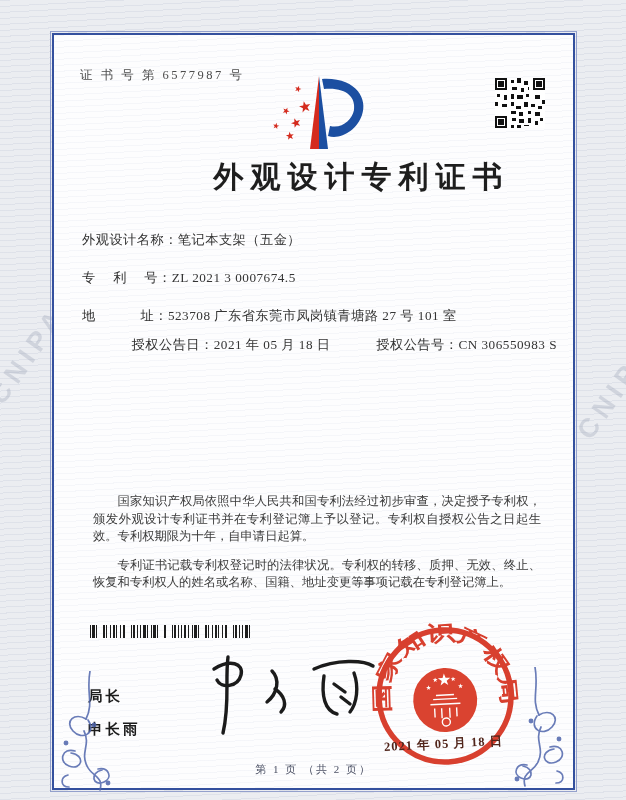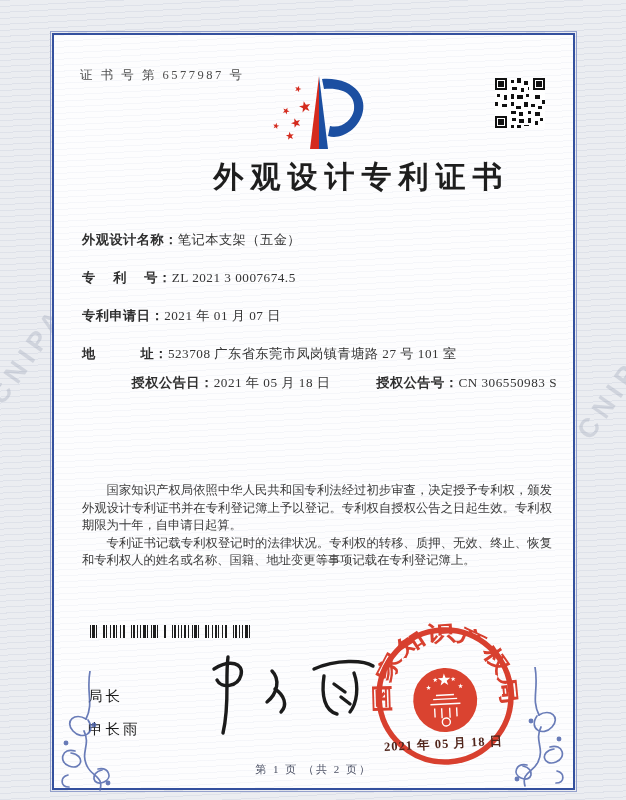--- a/index.html
+++ b/index.html
@@ -21,35 +21,35 @@
     border:2px solid #34509e;outline:1px solid #93a0cc;outline-offset:1px;
   }
   .cert-no{position:absolute;left:26px;top:32px;font-size:12.5px;letter-spacing:2.5px;color:#4c4c4c;}
   .logo{position:absolute;left:208px;top:38px;width:116px;height:86px;}
   .qr{position:absolute;left:441px;top:43px;width:50px;height:50px;}
   .title{position:absolute;left:0;top:122px;width:100%;text-align:center;
     font-size:30px;font-weight:600;letter-spacing:7px;color:#1e1e1e;margin-left:48px;}
   .fields{position:absolute;left:28px;top:186px;right:16px;font-size:13.2px;color:#343434;}
   .frow{line-height:38px;white-space:nowrap;letter-spacing:.5px;}
   .frow.last{margin-top:-9px;text-align:right;}
-  .flabel{color:#2f2f2f;font-weight:bold;}
+  .flabel{color:#2f2f2f;}
   .pair2{margin-left:42px;}
   .paras{position:absolute;left:28px;top:447px;right:21px;font-size:12.3px;line-height:17.6px;
     color:#3a3a3a;text-align:justify;}
-  .paras p{margin:0;text-indent:2em;}
+  .paras p{margin:11px;text-indent:2em;}
   .barcode{position:absolute;left:36px;top:590px;width:162px;height:13px;
     background-image:repeating-linear-gradient(90deg,
       #1d1d1d 0 1px,transparent 1px 2.2px,
       #1d1d1d 2.2px 4.6px,transparent 4.6px 6px,
       #1d1d1d 6px 7px,transparent 7px 9.6px,
       #1d1d1d 9.6px 10.3px,transparent 10.3px 12.6px,
       #1d1d1d 12.6px 14.8px,transparent 14.8px 16.4px,
       #1d1d1d 16.4px 17.1px,transparent 17.1px 20.4px);}
   .officer{position:absolute;left:34px;top:645px;font-size:14.5px;letter-spacing:3px;
-    color:#1c1c1c;line-height:33px;}
+    color:#1c1c1c;line-height:33px;font-weight:bold;}
   .signature{position:absolute;left:112px;top:612px;width:220px;height:95px;}
   .seal{position:absolute;left:316px;top:586px;width:150px;height:150px;transform:rotate(-3deg);opacity:.92;}
   .seal-date{position:absolute;left:330px;top:700px;width:150px;font-size:12.5px;font-weight:bold;
     color:#51251b;letter-spacing:1px;transform:rotate(-3deg);z-index:5;}
   .footer{position:absolute;left:0;top:727px;width:100%;text-align:center;
     font-size:11px;letter-spacing:2px;color:#4b5064;}
   .flourish{position:absolute;width:92px;height:122px;z-index:4;}
   .flourish.fl{left:-10px;top:636px;}
   .flourish.fr{right:-8px;top:632px;transform:scaleX(-1);}
 </style>
@@ -133,21 +133,20 @@
           <rect x="13" y="27" width="2" height="2"></rect>
           <rect x="17" y="27" width="3" height="1"></rect>
       </g>
     </svg>
 
     <div class="title">外观设计专利证书</div>
 
     <div class="fields">
       <div class="frow"><span class="flabel">外观设计名称：</span><span>笔记本支架（五金）</span></div>
       <div class="frow"><span class="flabel">专　 利 　号：</span><span>ZL 2021 3 0007674.5</span></div>
-      <div class="frow"><span class="flabel">专利申请日：</span><span>2021 年 01 月 07 日</span></div>
       <div class="frow"><span class="flabel">地　　　 址：</span><span>523708 广东省东莞市凤岗镇青塘路 27 号 101 室</span></div>
       <div class="frow last">
         <span class="flabel">授权公告日：</span><span>2021 年 05 月 18 日</span>
         <span class="pair2"><span class="flabel">授权公告号：</span><span>CN 306550983 S</span></span>
       </div>
     </div>
 
     <div class="paras">
       <p>国家知识产权局依照中华人民共和国专利法经过初步审查，决定授予专利权，颁发外观设计专利证书并在专利登记簿上予以登记。专利权自授权公告之日起生效。专利权期限为十年，自申请日起算。</p>
       <p>专利证书记载专利权登记时的法律状况。专利权的转移、质押、无效、终止、恢复和专利权人的姓名或名称、国籍、地址变更等事项记载在专利登记簿上。</p>

